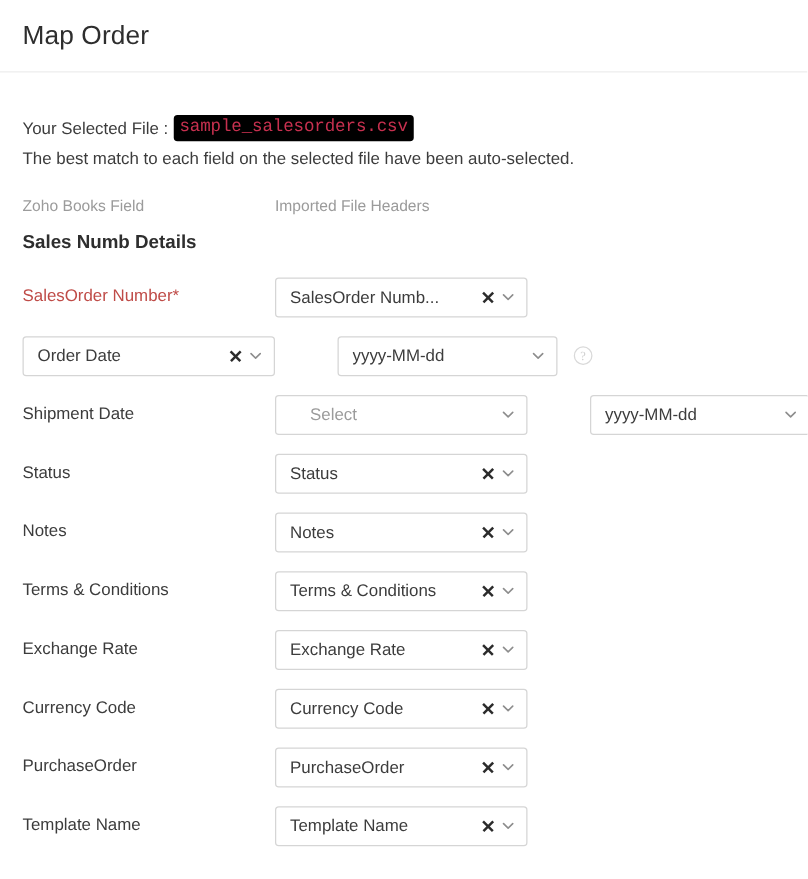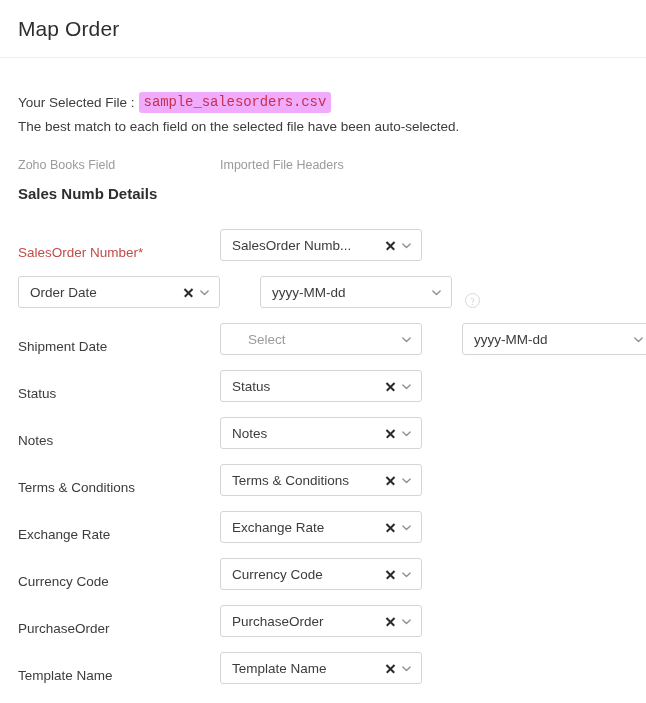--- a/index.html
+++ b/index.html
@@ -44,21 +44,21 @@
     font-size: 13.5px;
     color: #3c3c3c;
   }
   .file-line-label {
     white-space: pre;
   }
   .file-badge {
     font-family: "Liberation Mono", "DejaVu Sans Mono", monospace;
     font-size: 14px;
     color: #c7304f;
-    background: #f0abfc;
+    background: #000000;
     border-radius: 3px;
     padding: 2px 5px 3px 5px;
     margin-left: 4px;
     letter-spacing: -0.1px;
   }
 
   .helper-text {
     margin-top: 6px;
     font-size: 13.5px;
     color: #3c3c3c;
@@ -80,21 +80,21 @@
     font-weight: bold;
     color: #2e2e2e;
   }
 
   
   .rows {
     margin-top: 12px;
   }
   .map-row {
     display: flex;
-    align-items: flex-end;
+    align-items: center;
     height: 47px;
   }
   .row-label {
     width: 202px;
     flex: none;
     font-size: 13.5px;
     color: #3c3c3c;
     line-height: 1.2;
   }
   .row-label.required {
@@ -111,23 +111,23 @@
     display: flex;
     align-items: center;
     padding: 0 9px 0 11px;
     cursor: pointer;
   }
   .select-main {
     width: 202px;
     flex: none;
   }
   .select-date {
-    width: 192px;
-    flex: none;
-    margin-left: 40px;
+    width: 176px;
+    flex: none;
+    margin-left: 50px;
     gap: 29px;
   }
   .select-value {
     flex: 1 1 auto;
     font-size: 13.5px;
     color: #3c3c3c;
     white-space: nowrap;
     overflow: hidden;
     text-overflow: ellipsis;
     min-width: 0;

